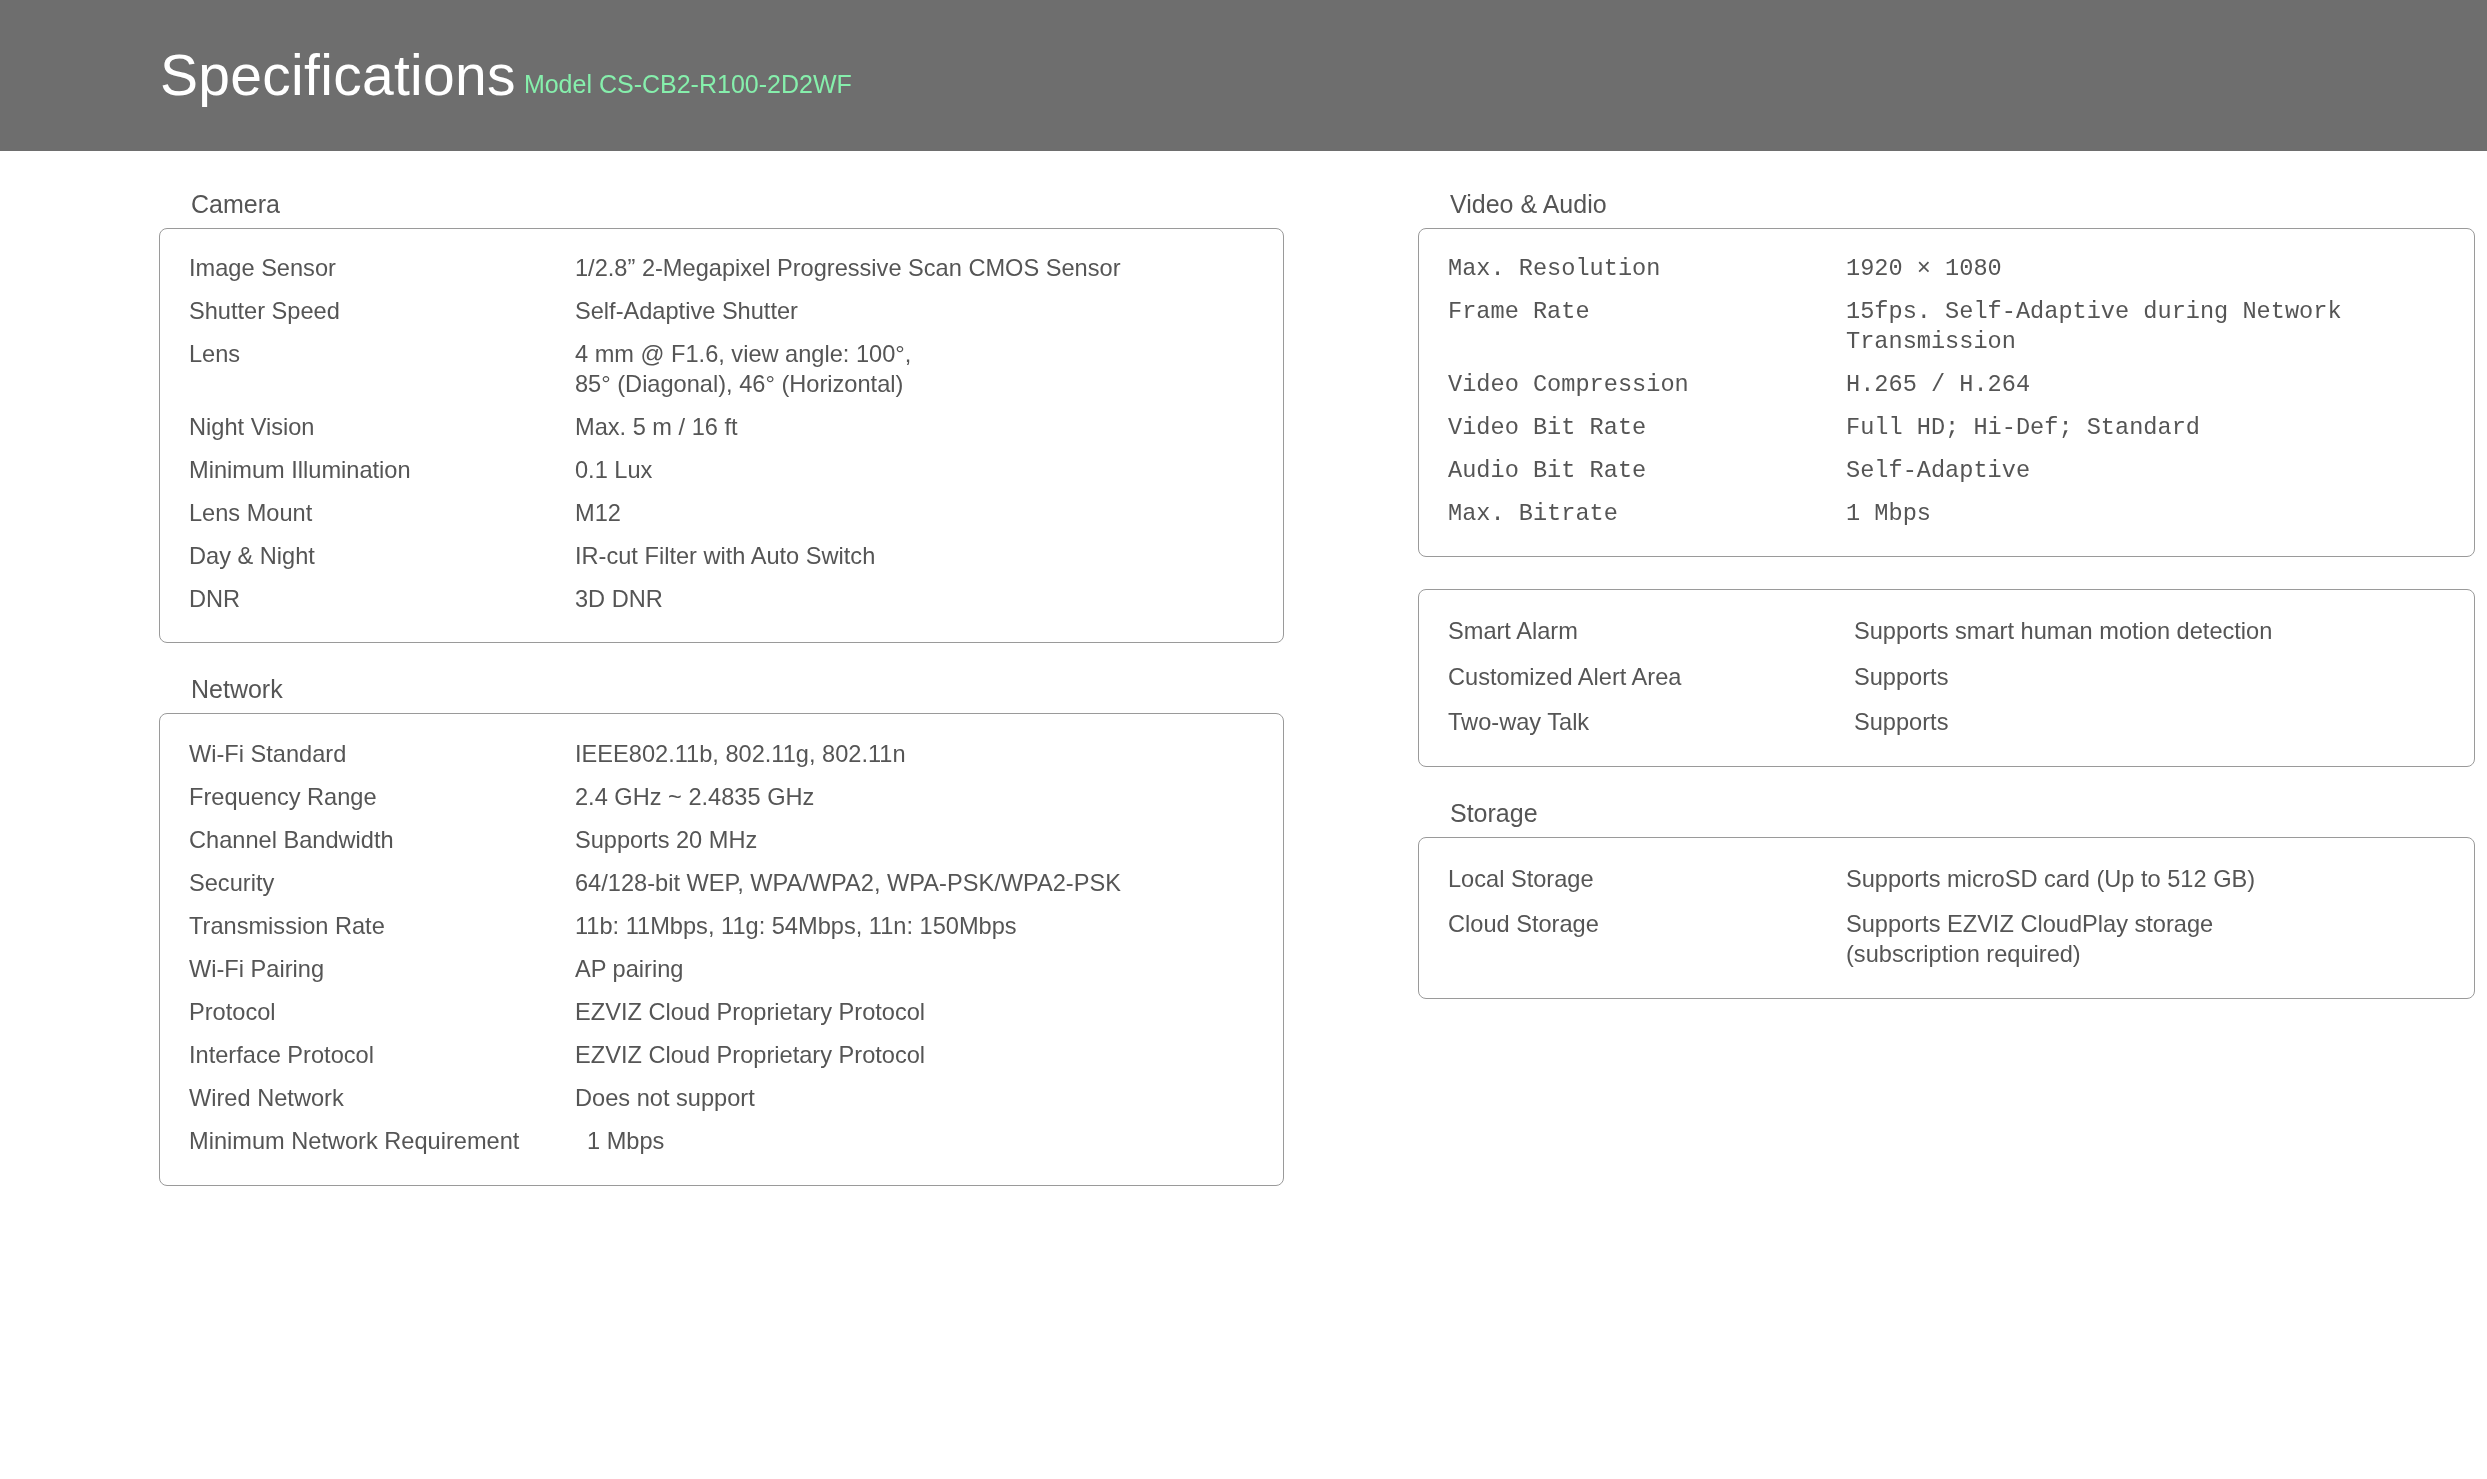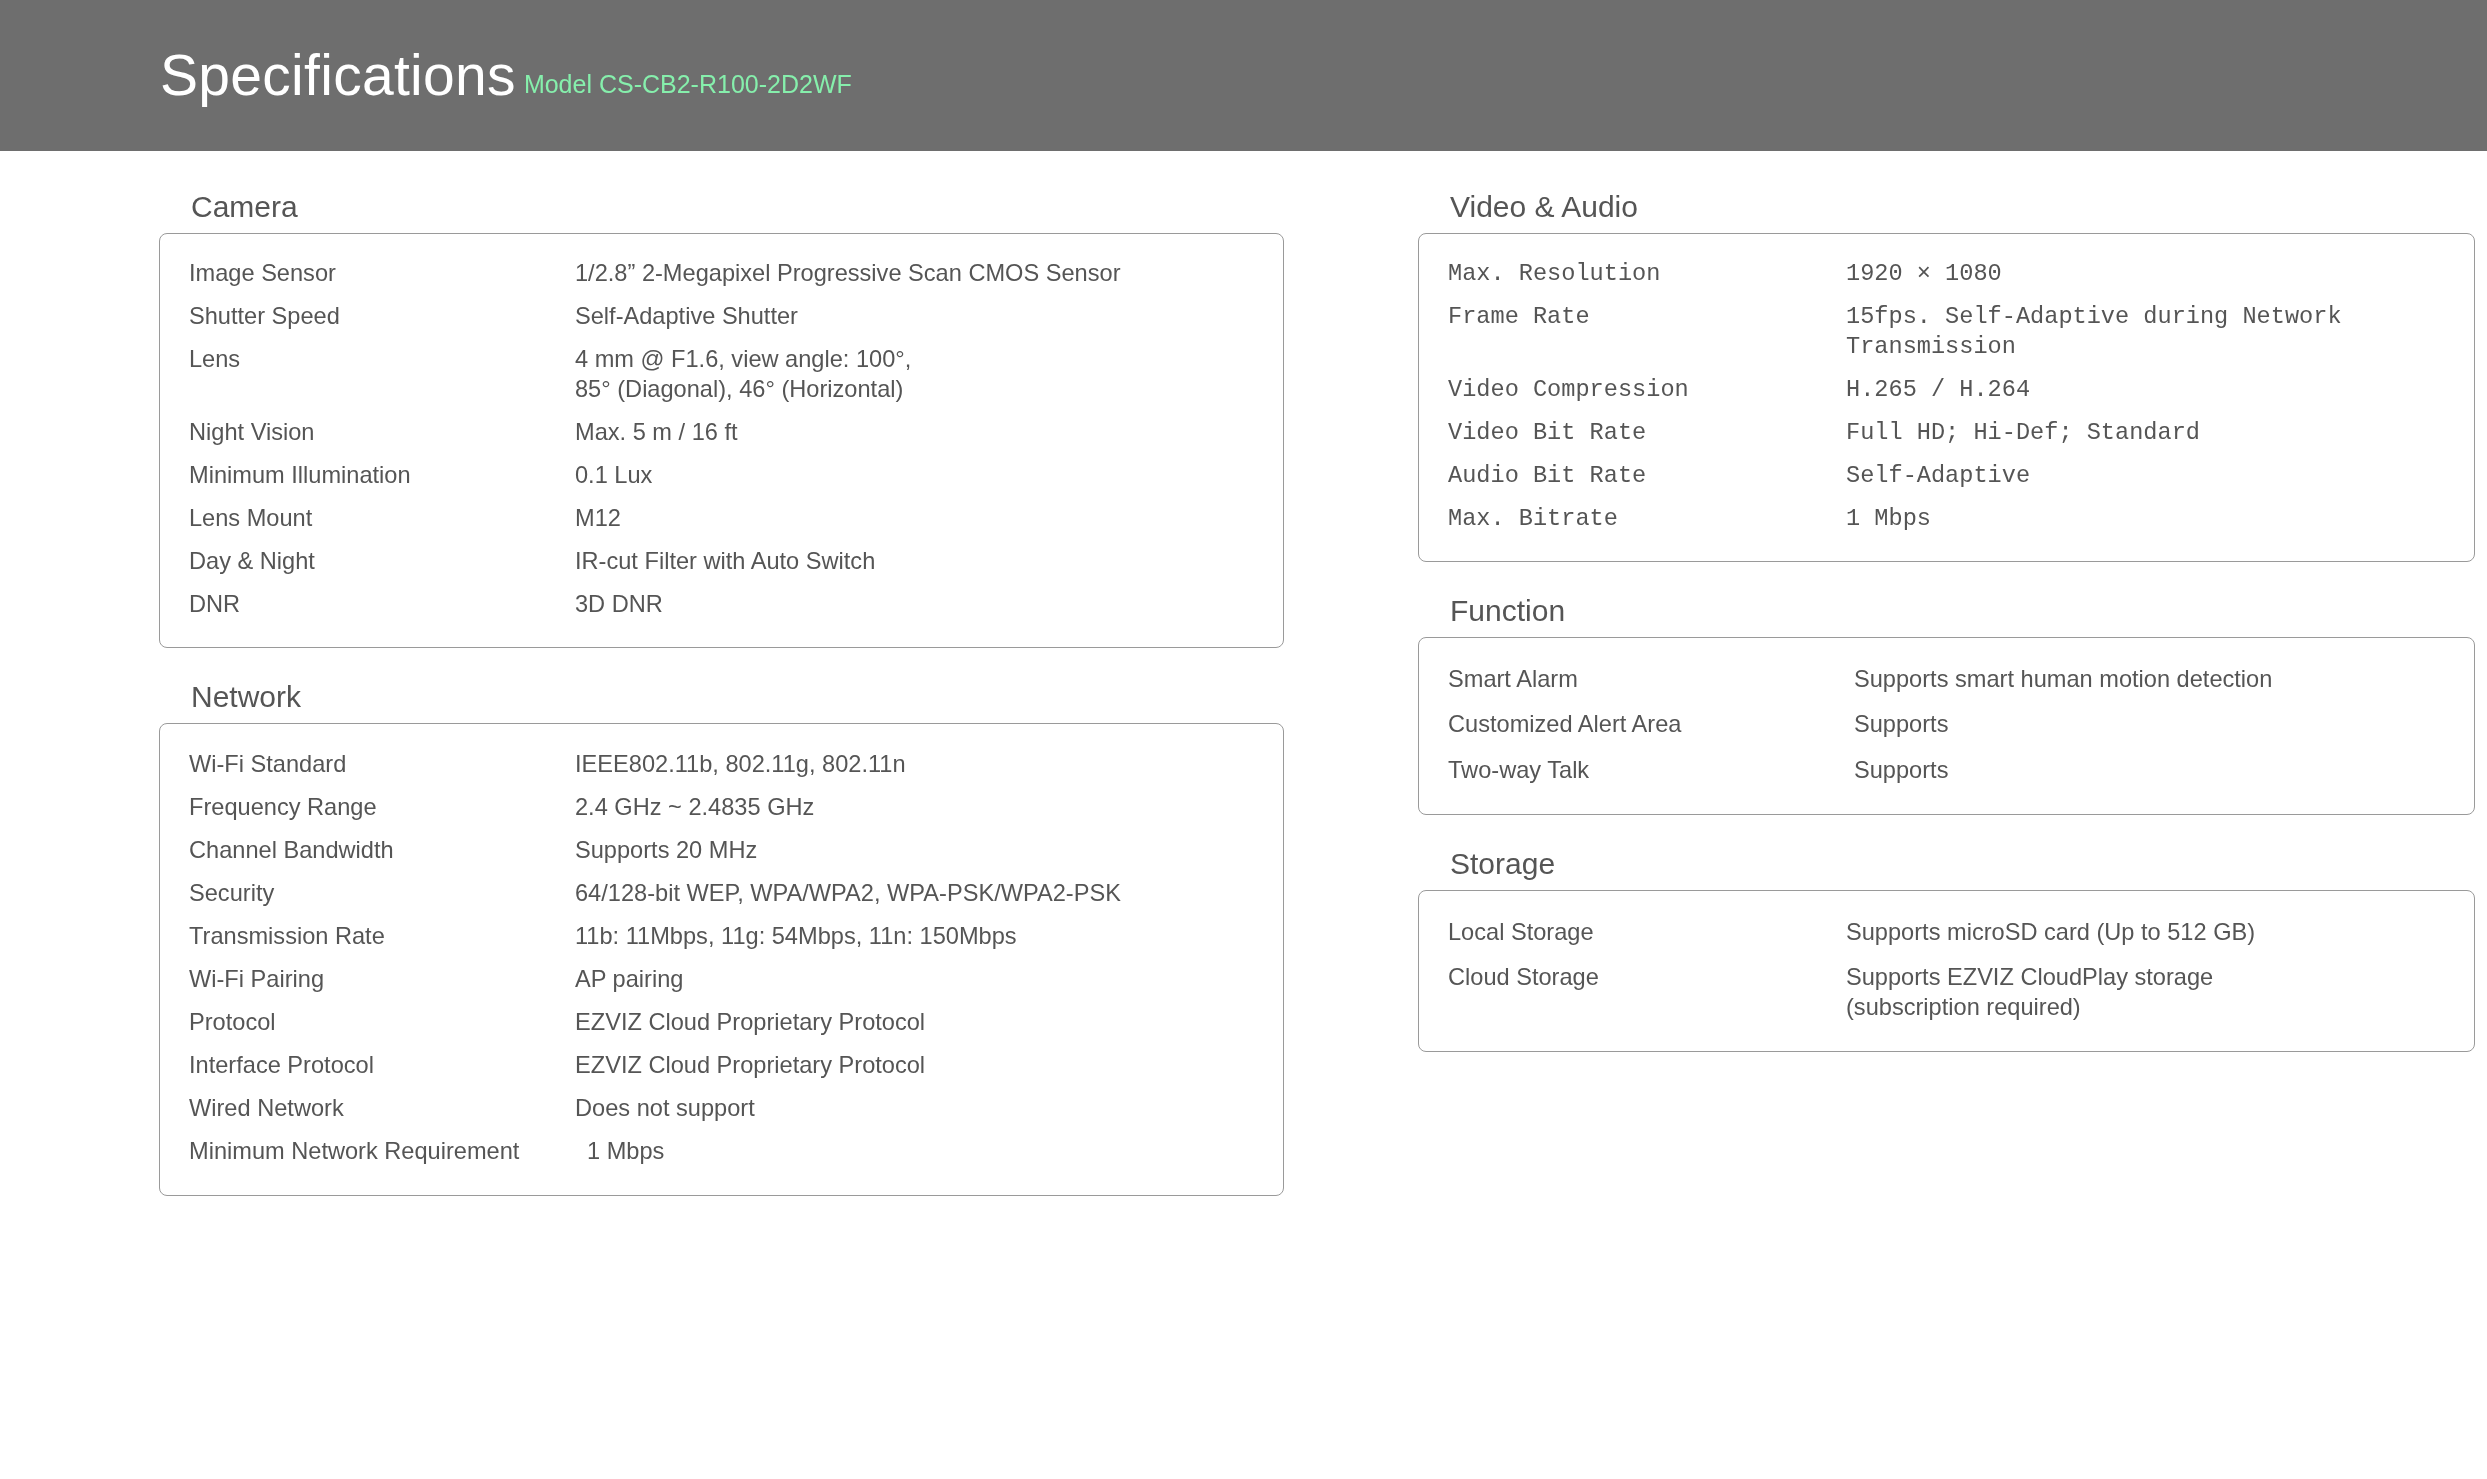--- a/index.html
+++ b/index.html
@@ -57,21 +57,21 @@
   }
   .col-right {
     width: 1057px;
     margin-left: 134px;
   }
 
   .section { margin-bottom: 0; }
   .section + .section { margin-top: 32px; }
 
   .section-title {
-    font-size: 30px;
+    font-size: 25px;
     color: #555555;
     margin: 0 0 8.7px 32px;
     font-weight: normal;
   }
 
   .card {
     border: 1.9px solid #9a9a9a;
     border-radius: 8px;
     padding: 18.7px 29px 21px 29px;
   }
@@ -236,21 +236,20 @@
             <div class="row-value">Self-Adaptive</div>
           </div>
           <div class="row">
             <div class="row-label">Max. Bitrate</div>
             <div class="row-value">1 Mbps</div>
           </div>
         </div>
       </div>
 
       <div class="section">
-        <div class="section-title">Function</div>
         <div class="card function">
           <div class="row">
             <div class="row-label">Smart Alarm</div>
             <div class="row-value">Supports smart human motion detection</div>
           </div>
           <div class="row">
             <div class="row-label">Customized Alert Area</div>
             <div class="row-value">Supports</div>
           </div>
           <div class="row">

